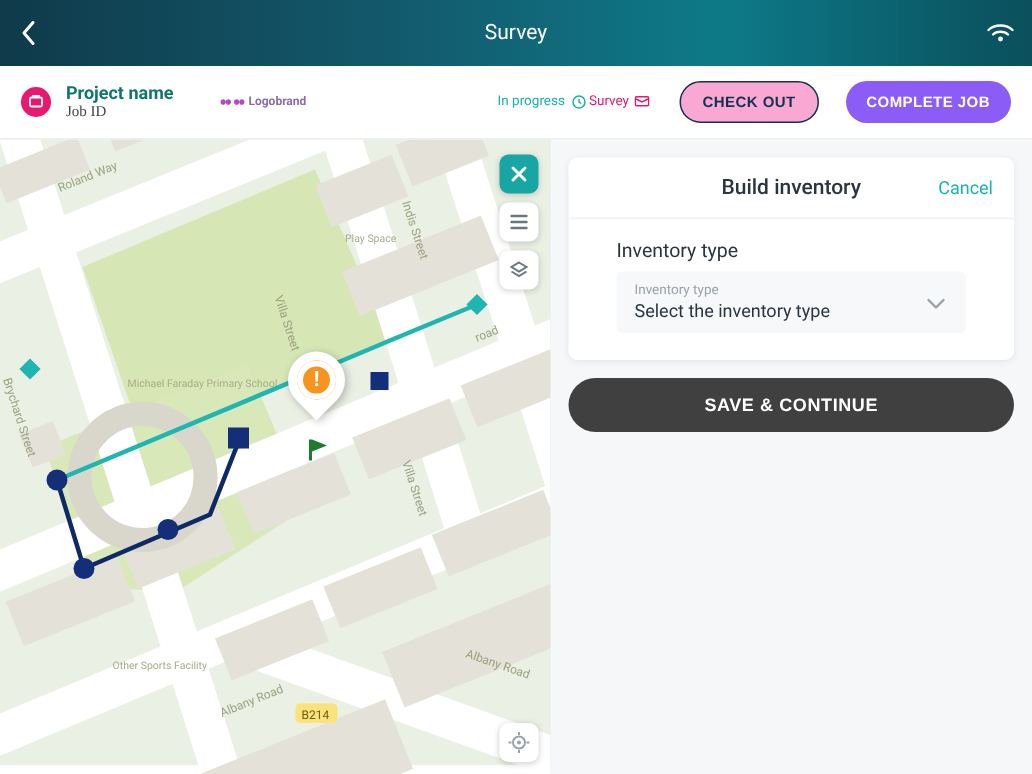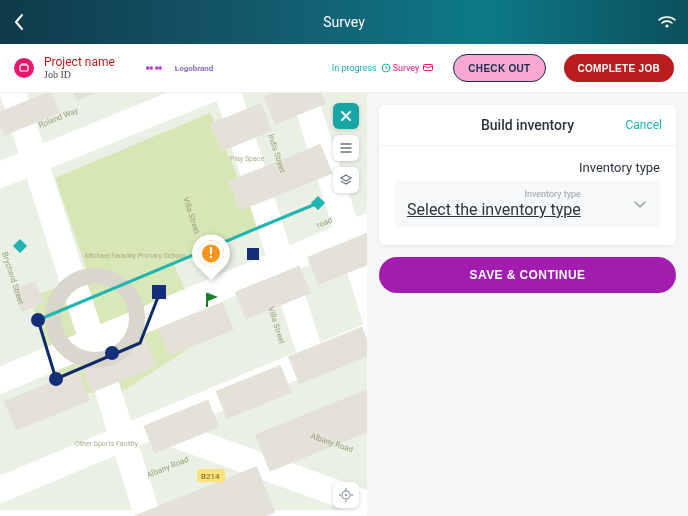--- a/index.html
+++ b/index.html
@@ -17,37 +17,37 @@
 
   .projectbar {
     height: 49px; background: #fff; display: flex; align-items: center;
     padding: 0 14px; gap: 10px; border-bottom: 1px solid #eceff1;
   }
   .brand-circle {
     width: 20px; height: 20px; border-radius: 50%; background: #e9186e;
     display: flex; align-items: center; justify-content: center;
   }
   .project-text { display:flex; flex-direction:column; line-height:1.1;}
-  .project-name { font-size: 12px; font-weight: 400; color: #b91c1c; }
+  .project-name { font-size: 12px; font-weight: 700; color: #0f766e; }
   .job-id { font-size: 10px; color: #3d464d; font-family: Liberation Serif, serif; }
-  .logobrand { display:flex; align-items:center; gap:12px; margin-left: 20px;}
+  .logobrand { display:flex; gap:2px; margin-left: 20px;}
   .logobrand svg { display:block; }
   .logobrand-text { font-size: 8px; font-weight:700; color: #8d6ab8;}
   .last-updated { font-size: 10px; color: #9aa1a7; margin-left: 8px;}
   .projectbar .spacer { flex:1; }
   .status-col { display:flex; flex-direction:row; align-items: flex-end; gap:2px; margin-right: 10px;}
   .status-row { display:flex; align-items:center; gap:4px; }
   .status-inprogress { font-size: 9px; color: #16b0b2; }
   .status-survey { font-size: 9px; color: #e9186e; }
   .btn-outline, .btn-solid {
     height: 28px; border-radius: 14px; font-size: 10px; font-weight: 700;
     padding: 0 14px; border: none; cursor: pointer; letter-spacing: .3px;
   }
   .btn-outline { background:#f9a8d4; border:1.3px solid #14304f; color:#14304f;}
-  .btn-solid { background:#b91c1c; color:#fff; margin-left:8px;}
+  .btn-solid { background:#8b5cf6; color:#fff; margin-left:8px;}
 
   .content { display:flex; height: calc(516px - 44px - 49px); }
 
   .map-pane { width: 367px; position: relative; overflow:hidden; background:#eef1ea; }
   .map-underlay { position:absolute; inset:0; }
   .map-controls { position:absolute; top:10px; right:8px; display:flex; flex-direction:column; gap:6px; }
   .map-ctrl {
     width:26px; height:26px; border-radius:6px; background:#fff; display:flex; align-items:center; justify-content:center;
     box-shadow: 0 1px 4px rgba(0,0,0,.18); cursor:pointer;
   }
@@ -70,32 +70,32 @@
     width:26px; height:26px; border-radius:50%; background:#f7941e; transform:rotate(45deg);
     display:flex; align-items:center; justify-content:center; color:#fff; font-size:14px; font-weight:700;
     box-shadow: 0 0 0 4px #fff inset;
   }
 
   .side-pane { flex:1; padding: 12px 12px; background:#f6f7f8; display:flex; flex-direction:column; gap:12px;}
   .card { background:#fff; border-radius:6px; box-shadow:0 1px 5px rgba(20,40,60,.08); overflow:hidden;}
   .card-head { display:flex; align-items:center; justify-content:center; padding:12px 14px; position:relative; border-bottom:1px solid #edf1f4;}
   .card-title { font-size:14px; color:#2b3540; font-weight:500;}
   .card-cancel { position:absolute; right:14px; font-size:12px; color:#19b3b2; cursor:pointer;padding-left:12px;}
-  .card-body { padding: 14px 16px 18px; text-align: right;}
+  .card-body { padding: 14px 32px 18px;}
   .section-label { font-size:13px; color:#2b3540; margin-bottom:6px;}
   .section-desc { font-size:11px; color:#9aa1a7; line-height:1.4; margin-bottom:14px;}
   .select-field {
     background:#f6f8f9; border-radius:4px; padding:8px 12px; display:flex; align-items:center; justify-content:space-between;
     cursor:pointer;
   }
   .select-text { display:flex; flex-direction:column; line-height:1.2;}
   .select-label { font-size:9px; color:#9aa1a7;}
-  .select-value { font-size:16px; color:#2b3540;text-decoration:underline;}
+  .select-value { font-size:12px; color:#2b3540;}
   .big-btn {
-    height:36px; border-radius:18px; background:#a21caf; color:#fff; border:none; font-size:12px; font-weight:700; letter-spacing:.4px;
+    height:36px; border-radius:18px; background:#404040; color:#fff; border:none; font-size:12px; font-weight:700; letter-spacing:.4px;
     cursor:pointer;
   }
 </style>
 </head>
 <body>
 
 <div class="topbar">
   <div class="back-icon">
     <svg width="14" height="18" viewBox="0 0 14 18">
         <path d="M10 2 L4 9 L10 16" stroke="#fff" stroke-width="2" fill="none" stroke-linecap="round" stroke-linejoin="round"></path>

